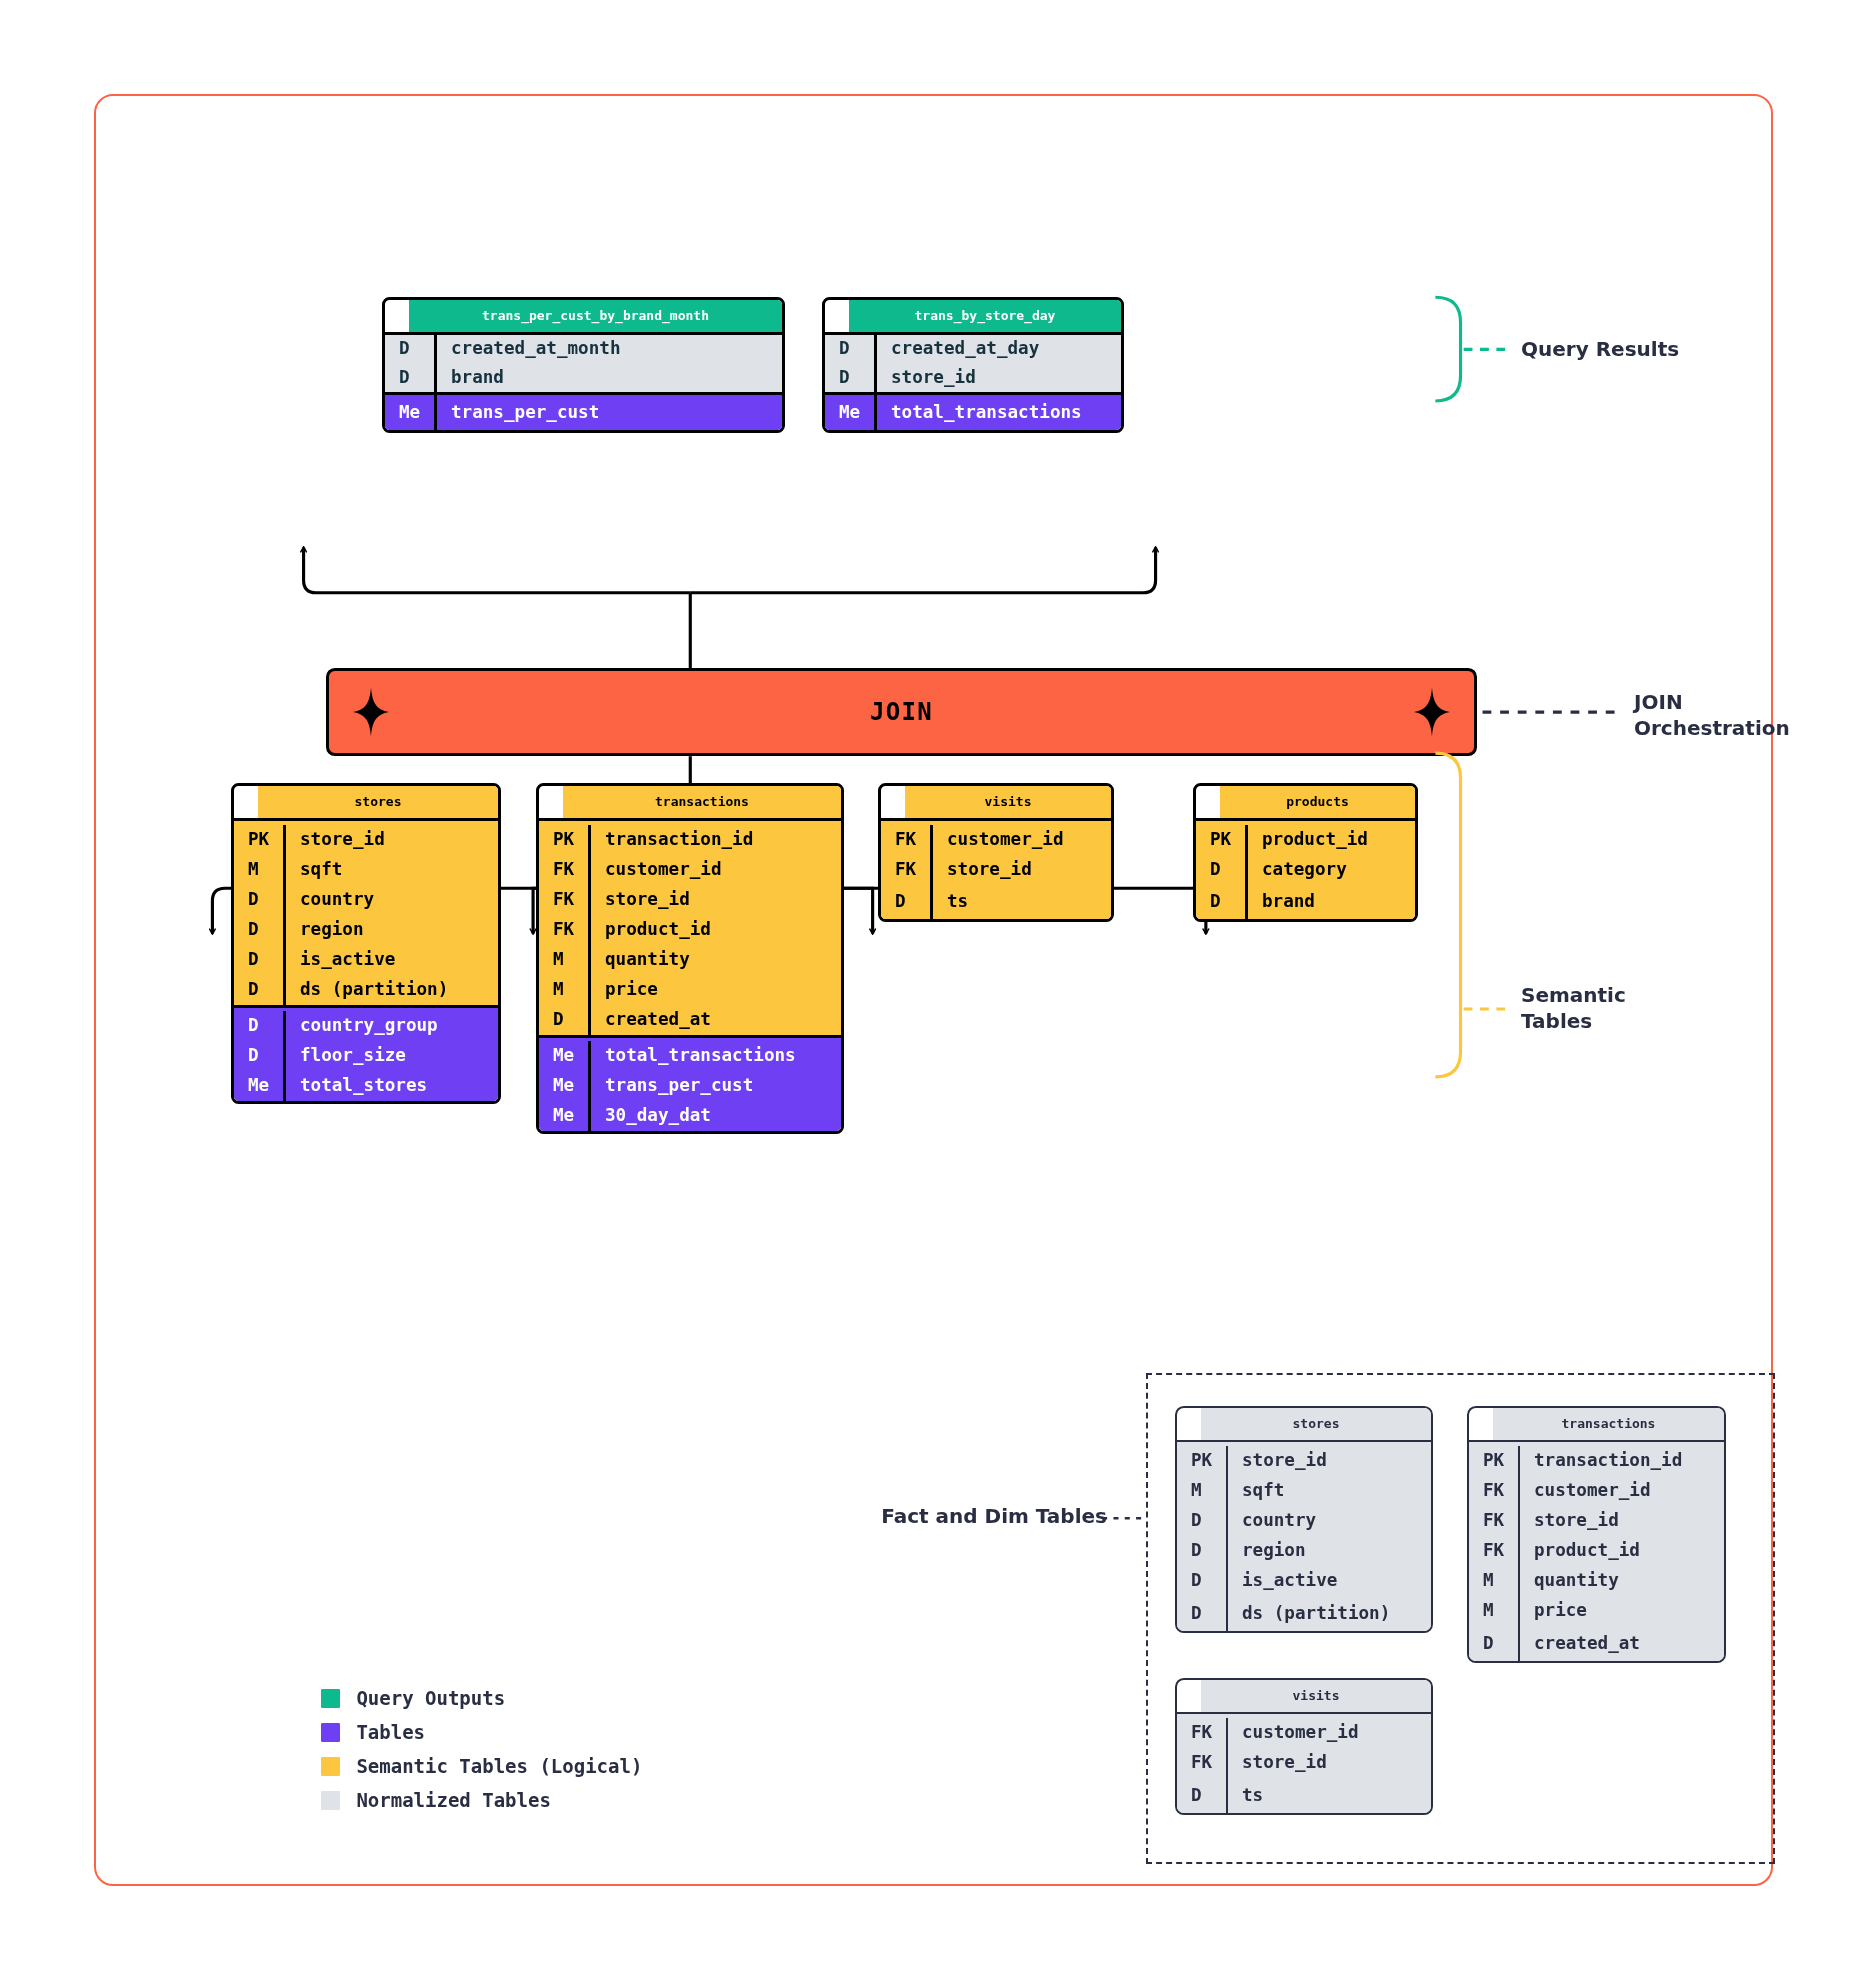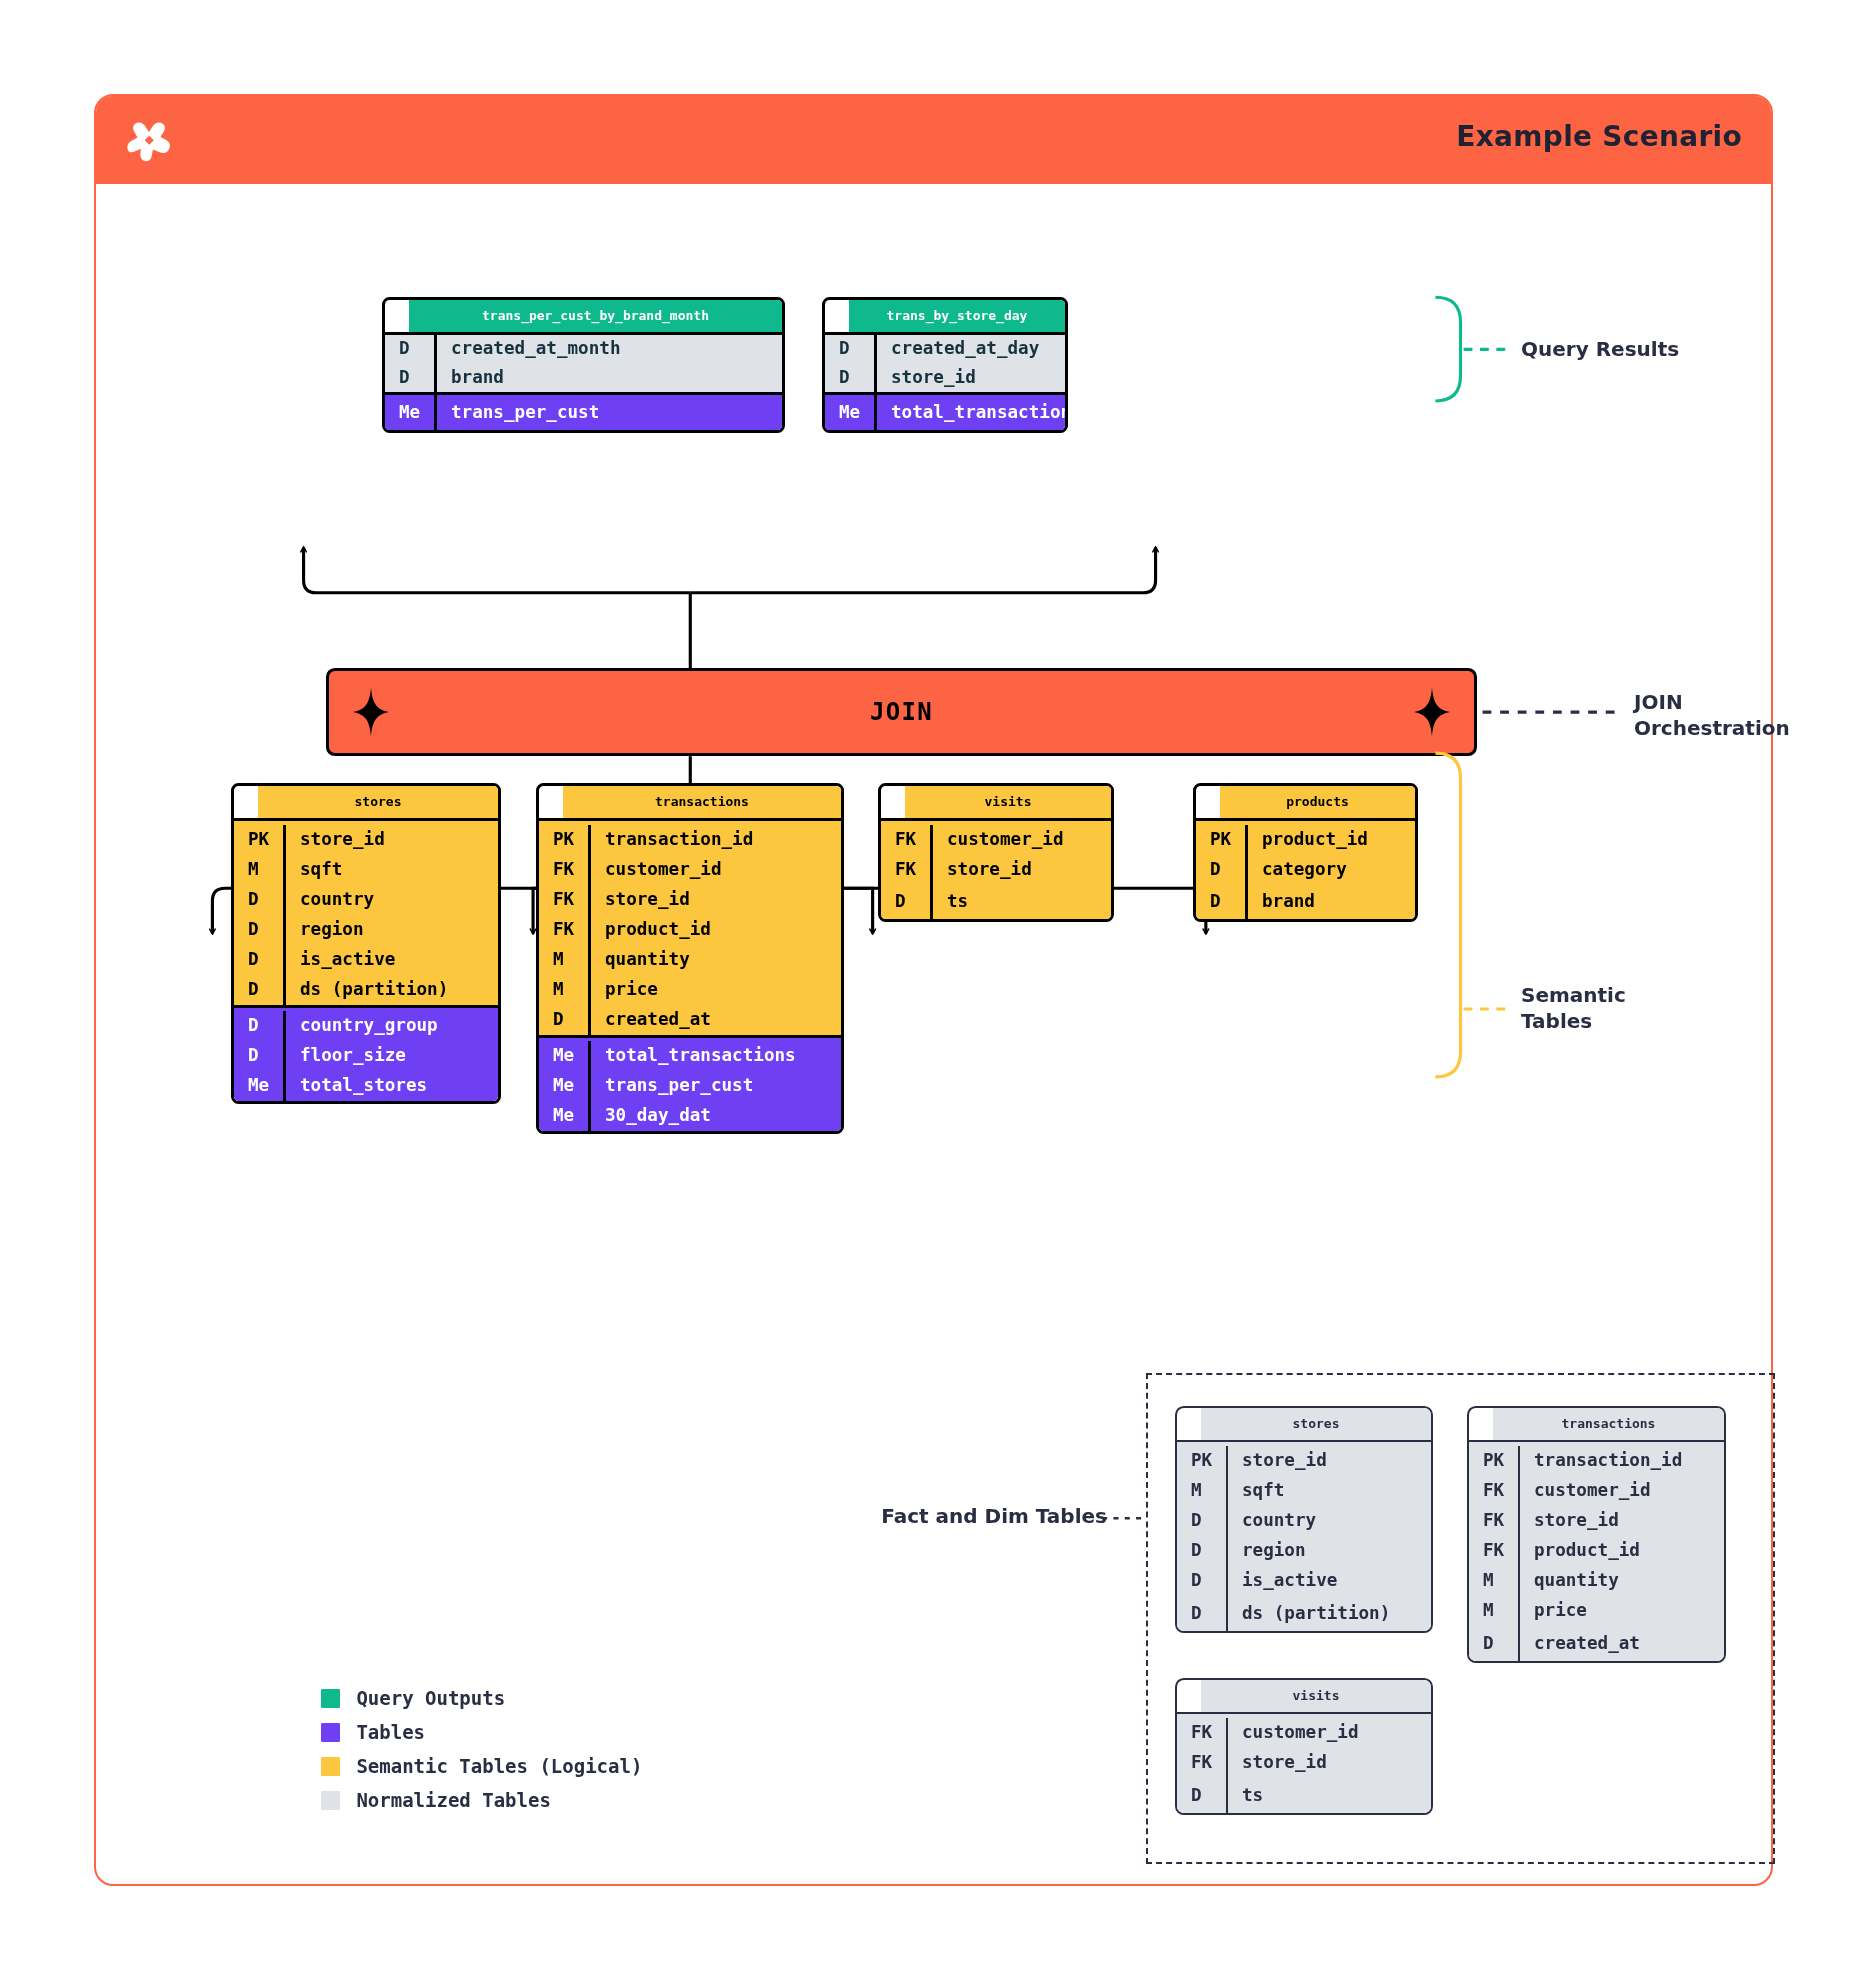--- a/index.html
+++ b/index.html
@@ -82,29 +82,20 @@
     border:2.5px dashed #2A2E43;box-sizing:border-box;
   }
 
   svg.conn{position:absolute;left:0;top:0;overflow:visible;pointer-events:none;}
 </style>
 </head>
 <body>
 
 <div id="frame">
 
-  <div id="header">
-    <svg id="logo" viewBox="0 0 100 100">
-      <path d="M18 30 Q14 18 25 14 Q36 11 44 24 L50 34 L56 24 Q64 11 75 14 Q86 18 82 30 L74 44
-               L86 50 Q97 57 92 68 Q87 80 74 76 L58 70 L56 82 Q54 95 43 94 Q32 93 32 80 L33 68
-               L20 74 Q8 79 5 68 Q3 57 15 51 L26 45 Z" transform="translate(2,2) scale(0.96)" fill="#ffffff"></path>
-      <rect x="44" y="44" width="13" height="13" transform="rotate(45 50.5 50.5)" fill="#FC6444"></rect>
-    </svg>
-    <div id="header-title">Example Scenario</div>
-  </div>
 
   <svg class="conn" width="1679" height="1792" viewBox="0 0 2670 2850">
     <defs>
       <marker id="ar" markerWidth="12" markerHeight="12" refX="9" refY="6" orient="auto" markerUnits="userSpaceOnUse">
         <path d="M1,1 L10,6 L1,11" fill="none" stroke="#000" stroke-width="2.4"></path>
       </marker>
     </defs>
     <g stroke="#000" stroke-width="5" fill="none">
 
       <path d="M945,910 L945,790"></path>
@@ -130,21 +121,21 @@
         <span class="k">D</span>
         <span class="v">brand</span>
       </div>
       <div class="erow q-met" style="height:35px;border-top:3.1px solid #000;">
         <span class="k">Me</span>
         <span class="v">trans_per_cust</span>
       </div>
     </div>
   </div>
 
-  <div class="ebox" style="left:726px;top:201px;width:246px;">
+  <div class="ebox" style="left:726px;top:201px;width:302px;">
     <div class="title q-head">trans_by_store_day</div>
     <div class="rows">
       <div class="erow q-dim" style="height:27px;">
         <span class="k">D</span>
         <span class="v">created_at_day</span>
       </div>
       <div class="erow q-dim" style="height:30px;">
         <span class="k">D</span>
         <span class="v">store_id</span>
       </div>

